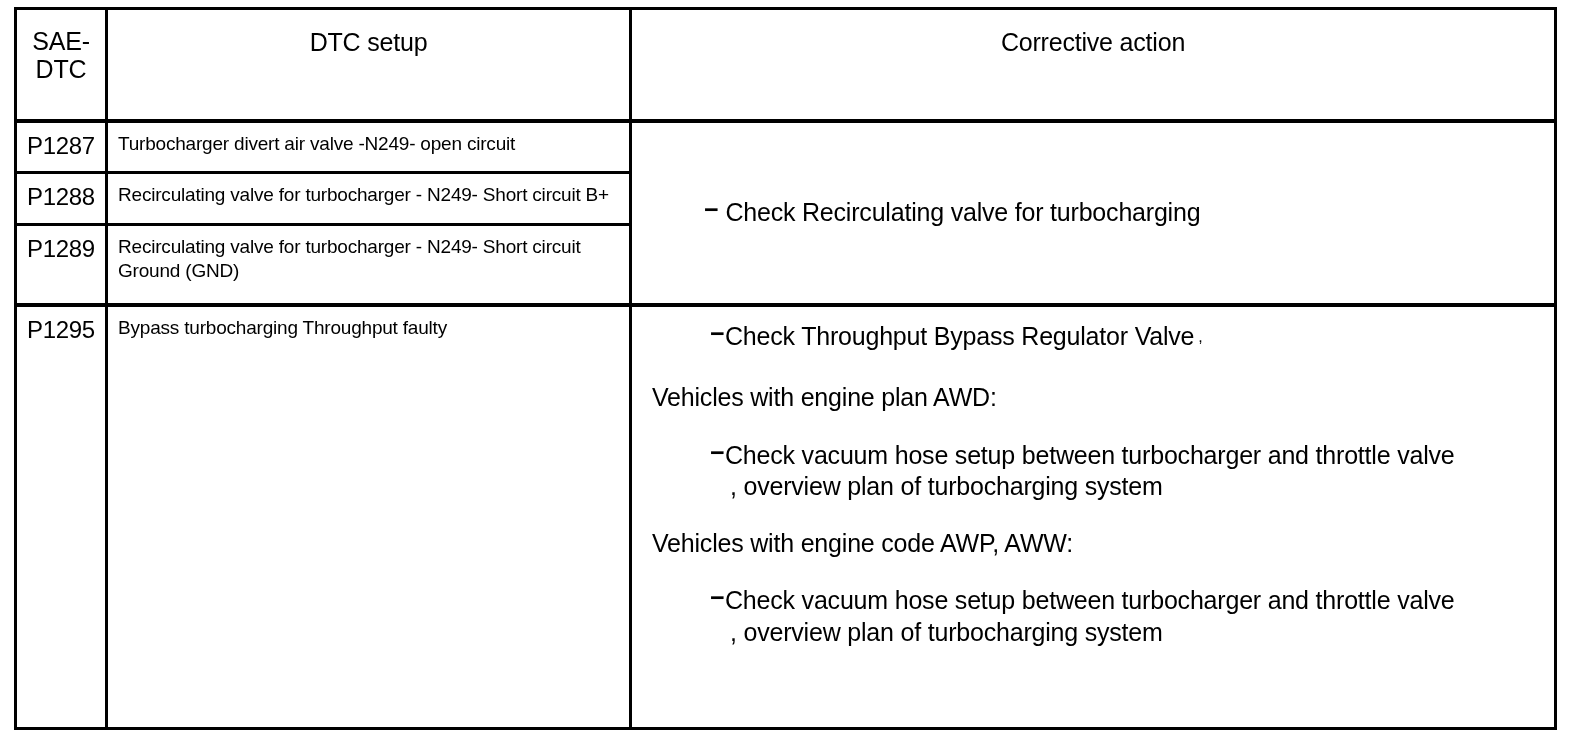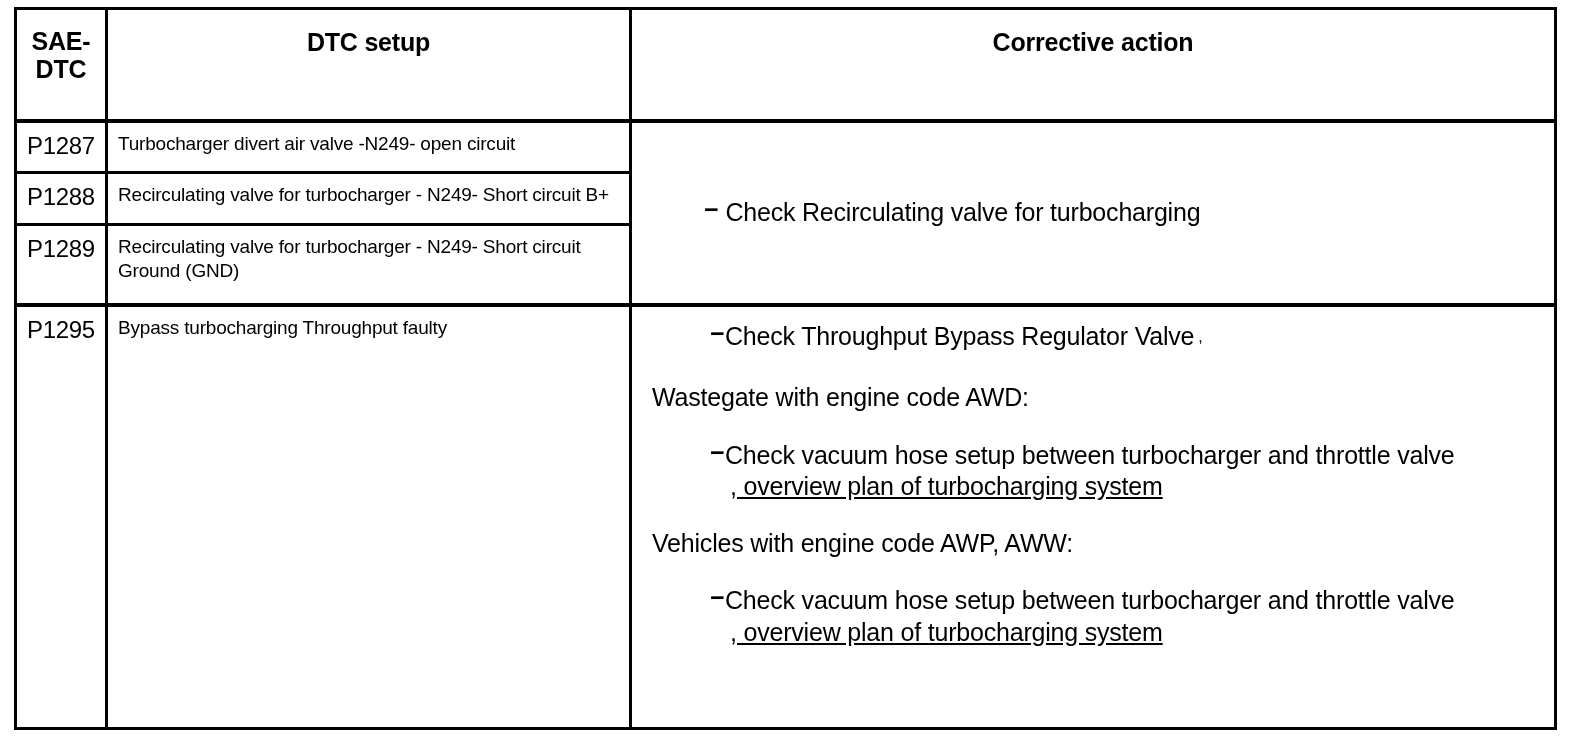--- a/index.html
+++ b/index.html
@@ -44,21 +44,21 @@
   
   .col-sae   { width: 91px; }
   .col-text  { width: 524px; }
   .col-corr  { width: auto; }
 
   
   .hdr-row { height: 112px; }
   .hdr-cell {
     border-bottom: 4px solid #000 !important;
     text-align: center;
-    font-weight: bold;
+    font-weight: normal;
     font-size: 25px;
     letter-spacing: -0.2px;
   }
   .hdr-sae {
     border-right: 3px solid #000 !important;
     padding-top: 18px !important;
     line-height: 1.1;
   }
   .hdr-sae .l2 { display:block; }
   .hdr-text {
@@ -115,21 +115,20 @@
   .bullet-line .dash {
     position: absolute;
     left: 68px;
     top: -3px;
     font-size: 25px;
     font-weight: 600;
   }
   .cont-line {
     padding-left: 88px;
     margin: 0;
-    text-decoration: underline;
   }
   .plain-line {
     padding-left: 10px;
     margin: 0;
   }
   .sp-26 { height: 26px; }
   .sp-30 { height: 30px; }
 
   .tail-mark {
     font-size: 16px;
@@ -194,21 +193,21 @@
       <td class="corr-cell">
         <div class="corr-block">
 
           <div class="bullet-line">
             <span class="dash">−</span>
             <span>Check Throughput Bypass Regulator Valve</span><span class="tail-mark">,</span>
           </div>
 
           <div class="sp-30"></div>
 
-          <div class="plain-line">Wastegate with engine code AWD:</div>
+          <div class="plain-line">Vehicles with engine plan AWD:</div>
 
           <div class="sp-26"></div>
 
           <div class="bullet-line">
             <span class="dash">−</span>
             <span>Check vacuum hose setup between turbocharger and throttle valve</span>
           </div>
           <div class="cont-line">, overview plan of turbocharging system</div>
 
           <div class="sp-26"></div>

